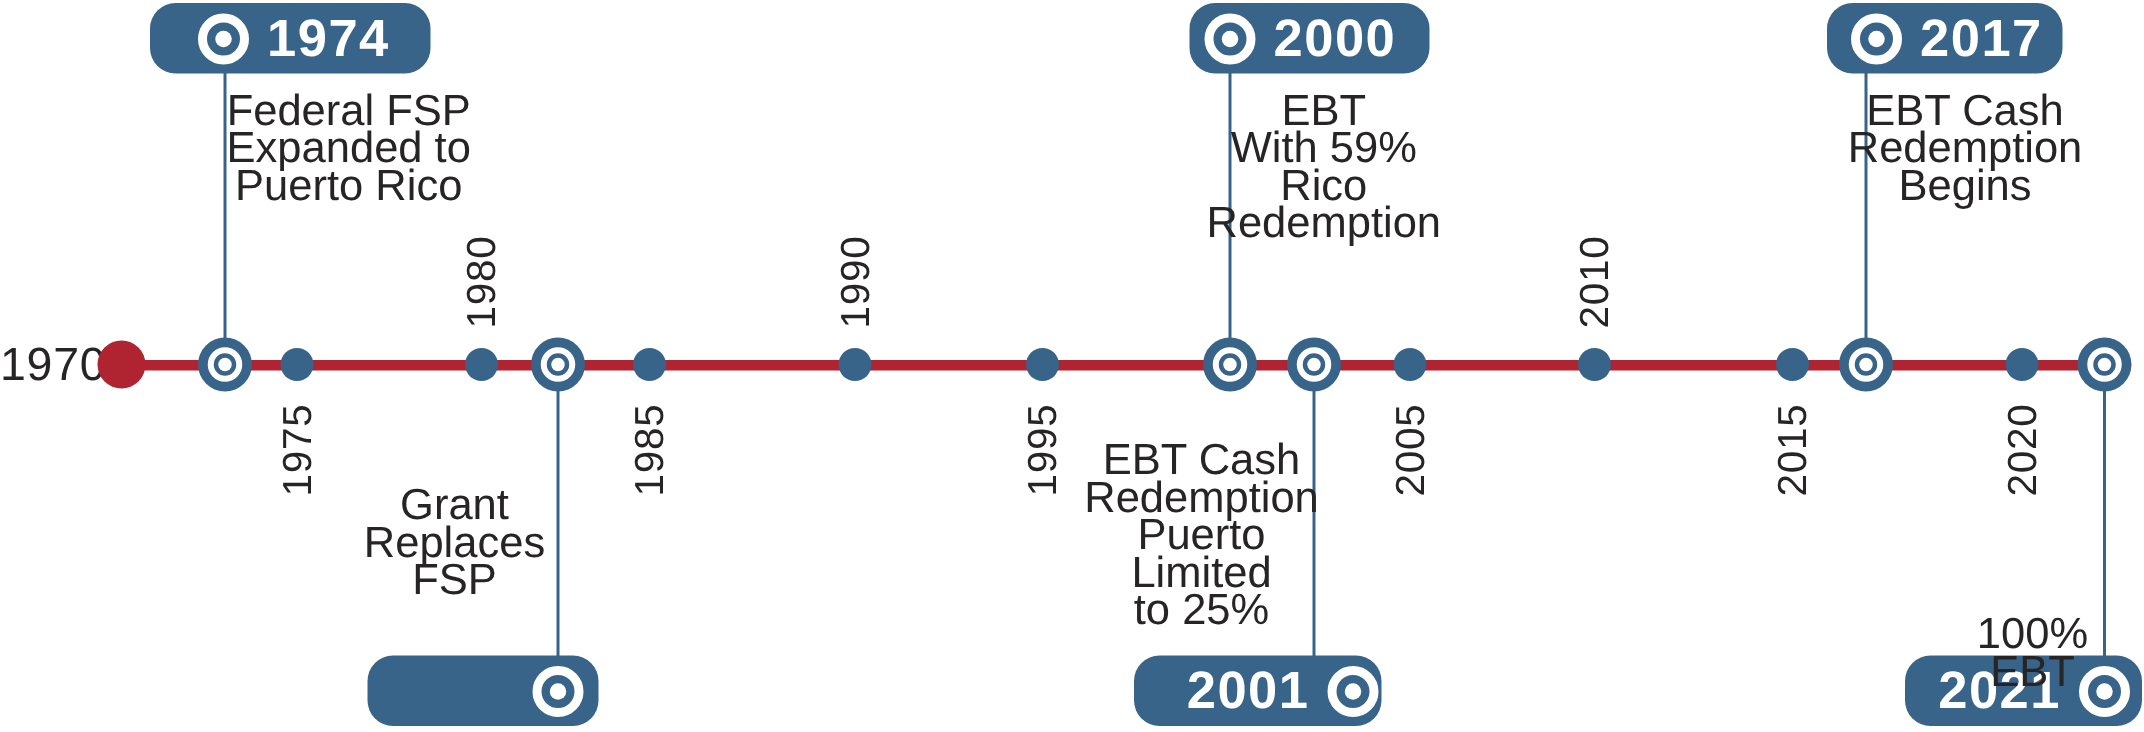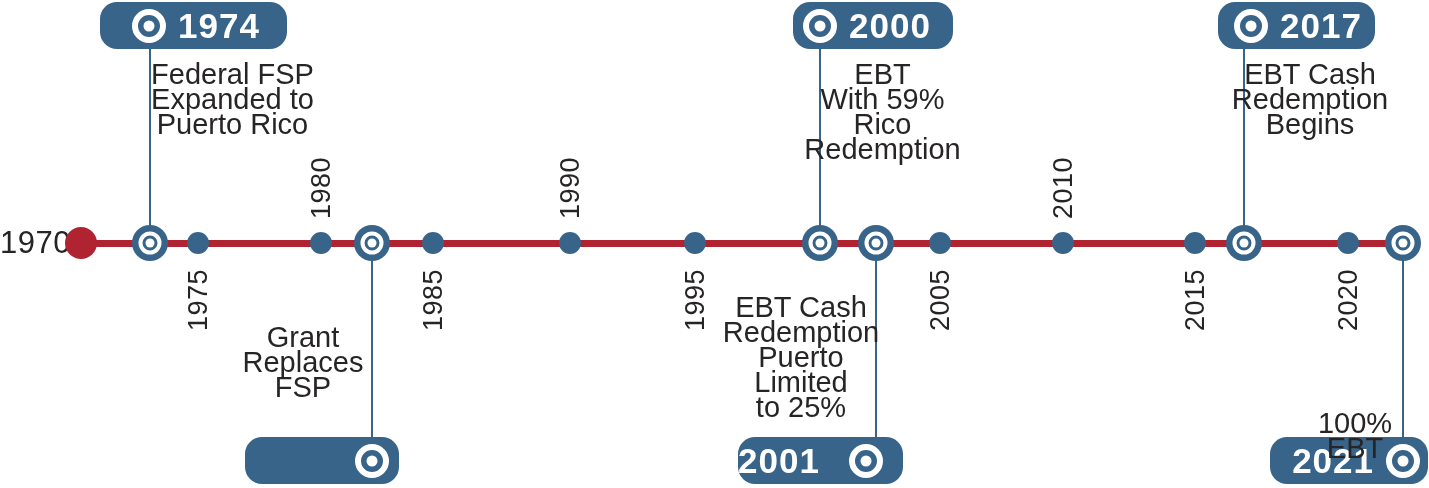--- a/index.html
+++ b/index.html
@@ -148,21 +148,21 @@
     <span class="badge-icon"></span>
     <span class="badge-year">2000</span>
   </div>
   <div class="badge top" style="left:1218px;width:157px;padding-left:16px;">
     <span class="badge-icon"></span>
     <span class="badge-year">2017</span>
   </div>
   <div class="badge bottom" style="left:245px;width:154px;padding-right:10px;">
     <span class="badge-icon"></span>
   </div>
-  <div class="badge bottom" style="left:738px;width:165px;padding-right:20px;justify-content:space-between;">
+  <div class="badge bottom" style="left:756px;width:165px;padding-right:2px;">
     <span class="badge-year">2001</span>
     <span class="badge-icon"></span>
   </div>
   <div class="badge bottom" style="left:1270px;width:158px;padding-right:8px;">
     <span class="badge-year">2021</span>
     <span class="badge-icon"></span>
   </div>
 
   <div class="desc" style="left:150px;top:62px;width:165px;">
     <div>Federal FSP</div>

